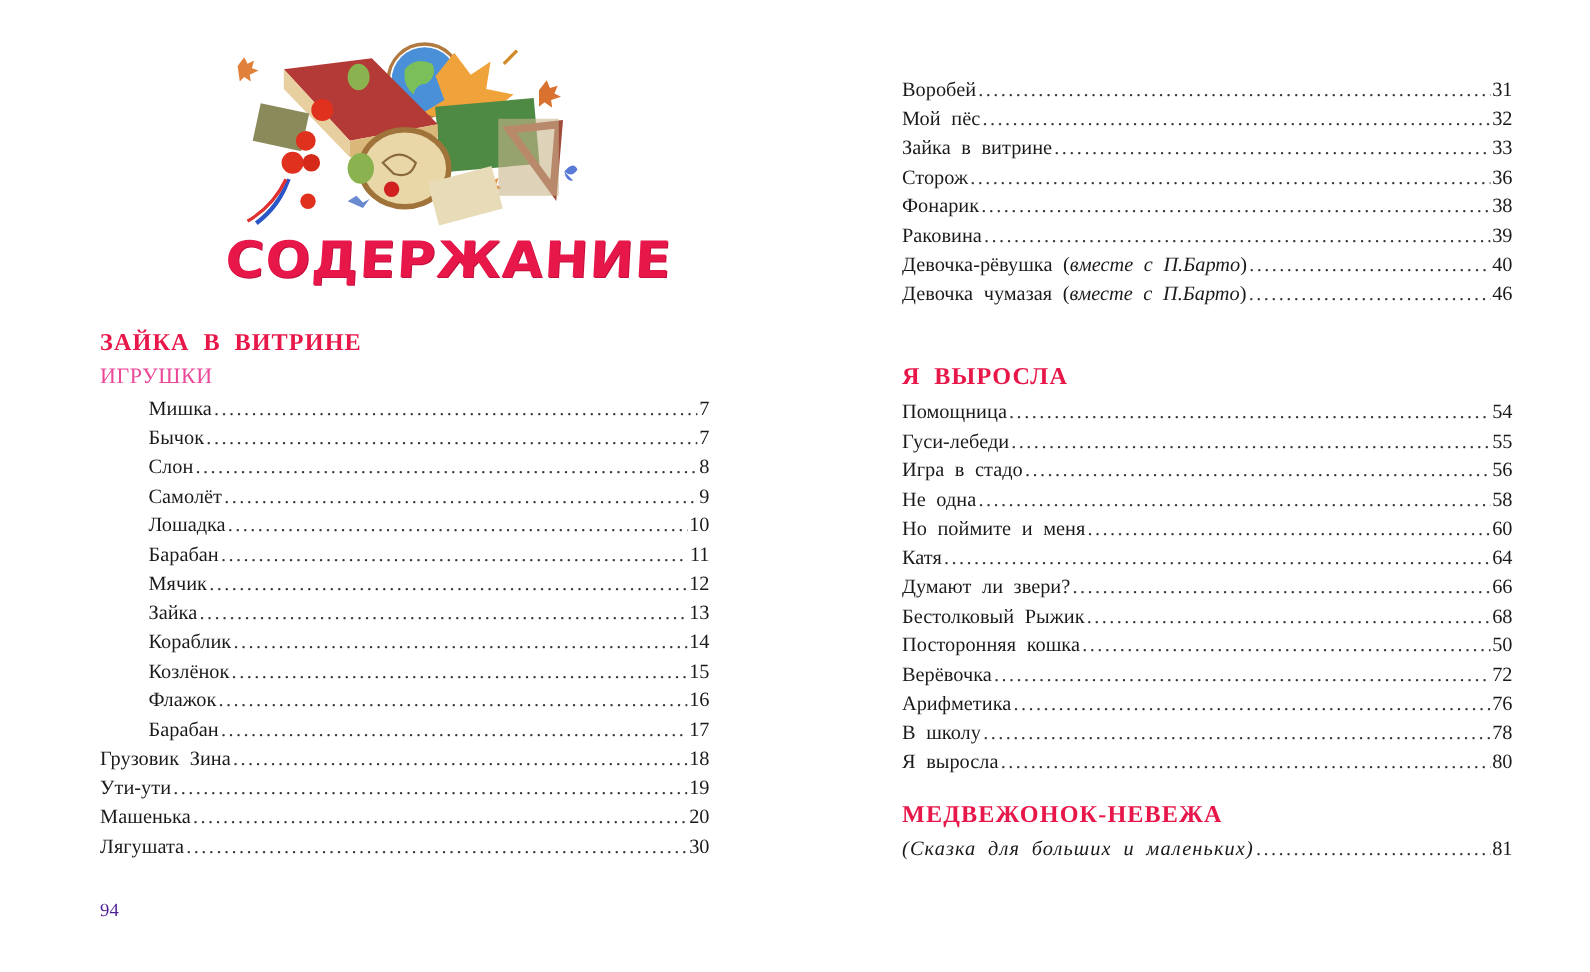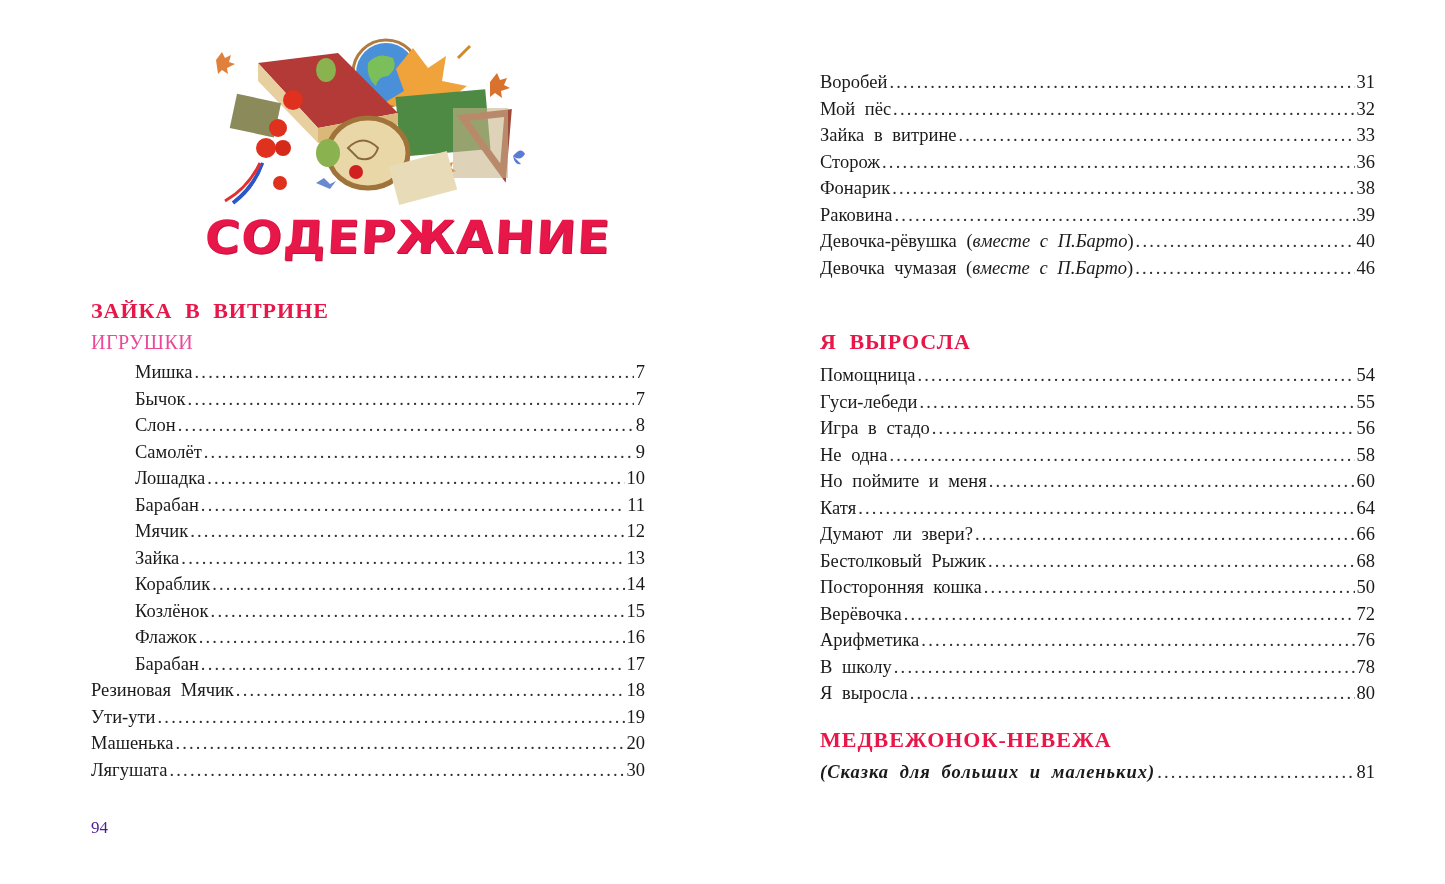--- a/index.html
+++ b/index.html
@@ -148,21 +148,21 @@
       </li>
     <li>
         <span class="t">Барабан</span>
         <span class="dots"></span>
         <span class="pg">17</span>
       </li>
   </ul>
 
   <ul class="toc" style="left:91px; top:677px; width:554px;">
     <li>
-        <span class="t">Резиновая Мячик</span>
+        <span class="t">Грузовик Зина</span>
         <span class="dots"></span>
         <span class="pg">18</span>
       </li>
     <li>
         <span class="t">Ути-ути</span>
         <span class="dots"></span>
         <span class="pg">19</span>
       </li>
     <li>
         <span class="t">Машенька</span>
@@ -291,18 +291,18 @@
         <span class="t">Я выросла</span>
         <span class="dots"></span>
         <span class="pg">80</span>
       </li>
   </ul>
 
   <div class="section-head" style="left:98px; top:727px;">МЕДВЕЖОНОК-НЕВЕЖА</div>
 
   <ul class="toc" style="left:98px; top:759px; width:555px;">
     <li>
-        <span class="t" style="font-style:italic; letter-spacing:1px;font-weight:bold;">(Сказка для больших и маленьких)</span>
+        <span class="t" style="font-style:italic; letter-spacing:1px;">(Сказка для больших и маленьких)</span>
         <span class="dots"></span>
         <span class="pg">81</span>
       </li>
   </ul>
 </div>
 
 </body></html>

